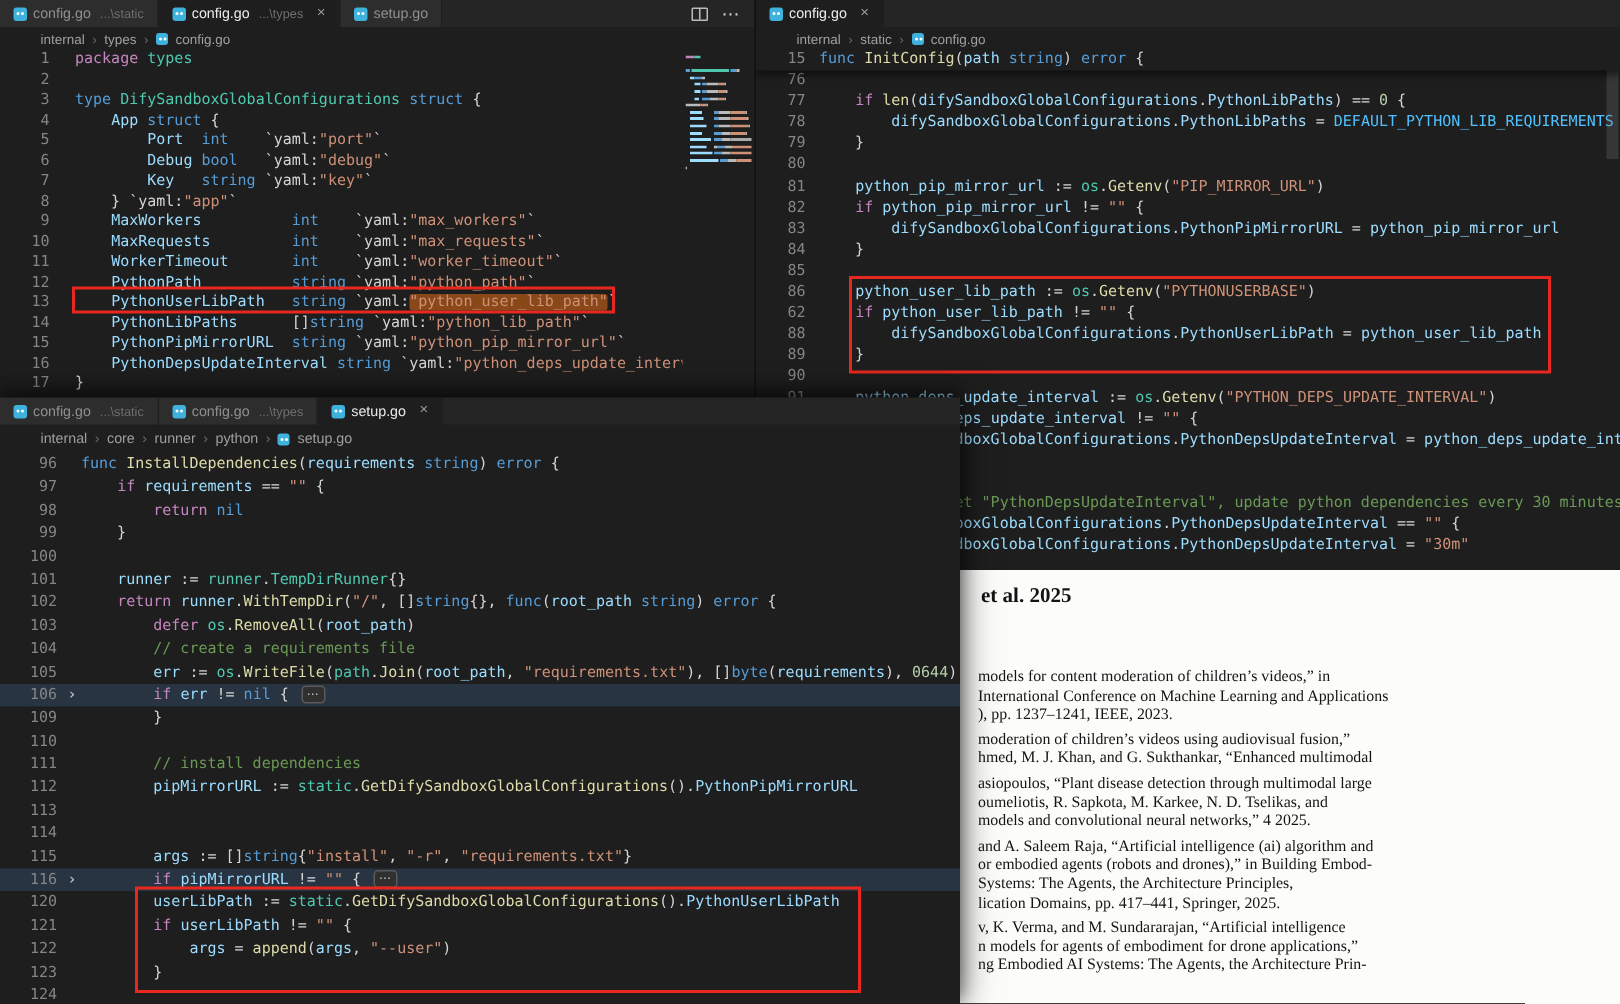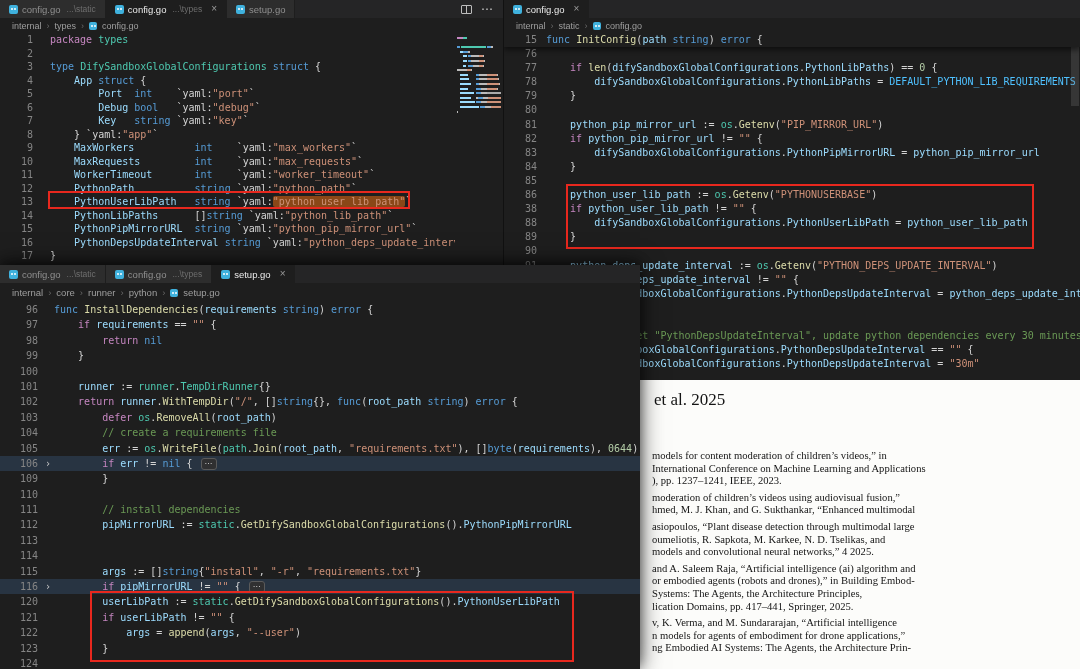--- a/index.html
+++ b/index.html
@@ -15,21 +15,21 @@
 .tabs{display:flex;align-items:stretch}
 .tab{display:flex;align-items:center;gap:4px;padding:0 9px;background:#2d2d2d;border-right:1px solid #1e1e1e;font-size:9.5px;color:#8f8f8f;white-space:nowrap;cursor:pointer}
 .tab.active{background:#1e1e1e;color:#eaeaea}
 .tab .hint{color:#6e6e6e;font-size:8.5px;margin-left:2px}
 .tab .close{margin-left:5px;font-size:10px;color:#9a9a9a;line-height:1}
 .tab-actions{margin-left:auto;display:flex;align-items:center;gap:9px;padding:0 10px;color:#cfcfcf}
 .split-icon{width:11px;height:9px;border:1px solid #bdbdbd;border-radius:1px;position:relative;display:inline-block}
 .split-icon::after{content:"";position:absolute;left:4px;top:0;bottom:0;width:1px;background:#bdbdbd}
 .ellipsis{font-size:12px;line-height:10px;color:#cfcfcf}
 
-.breadcrumb{height:15px;display:flex;align-items:center;font-size:9px;color:#9f9f9f;padding:0 12px;gap:5px;white-space:nowrap}
+.breadcrumb{height:15px;display:flex;align-items:center;font-size:9px;color:#9f9f9f;padding:0 27px;gap:5px;white-space:nowrap}
 .breadcrumb .sep{color:#696969}
 #win-bottom .breadcrumb{height:19px;font-size:9.5px}
 
 .go-icon{width:9px;height:9px;border-radius:2px;background:#3fb1dd;display:inline-block;flex:none;position:relative}
 .go-icon::after{content:"";position:absolute;left:2px;top:3px;width:2px;height:2px;background:#fff;border-radius:50%;box-shadow:3px 0 0 #fff}
 .breadcrumb .go-icon{width:8px;height:8px}
 
 .code{position:absolute;left:0;right:0;bottom:0;font-family:"DejaVu Sans Mono","Liberation Mono",monospace;font-size:10px;color:#d4d4d4;overflow:hidden}
 #win-left .code,#win-right .code{top:33px}
 #win-bottom .code{top:37px}
@@ -53,21 +53,21 @@
 .minimap{position:absolute;top:33px;right:0;bottom:0;width:48px;background:#1e1e1e;padding:4px 2px;z-index:2}
 .mm-line{height:2px;margin-bottom:2.6px;white-space:nowrap;overflow:hidden}
 .mm-seg{display:inline-block;height:2px;vertical-align:top}
 .scrollbar{position:absolute;right:1px;top:36px;width:8px;height:70px;background:rgba(120,120,120,.28);z-index:2}
 
 .ann-box{position:absolute;border:2px solid #e8281e;z-index:6;pointer-events:none}
 #ann-left{left:48px;top:191px;width:362px;height:18px}
 #ann-right{left:62px;top:184px;width:468px;height:65px}
 #ann-bottom{left:90px;top:326px;width:484px;height:71px}
 
-.paper-header{font-size:17px;font-weight:normal;margin:2px 0 40px 2px}
+.paper-header{font-size:14px;font-weight:bold;margin:2px 0 40px 2px}
 .ref{margin-bottom:4px}
 .ref-line{font-size:10.6px;line-height:12.6px;white-space:nowrap;overflow:hidden}
 .ref-line .i{}
 </style>
 </head>
 <body>
 
 <div id="stage">
 
   <div class="win" id="win-left">
@@ -167,21 +167,21 @@
         <div class="code-row"><span class="ln">77</span><span class="ltxt"><span class="tk-p">    </span><span class="tk-k">if</span><span class="tk-p"> </span><span class="tk-fn">len</span><span class="tk-p">(</span><span class="tk-v">difySandboxGlobalConfigurations</span><span class="tk-p">.</span><span class="tk-v">PythonLibPaths</span><span class="tk-p">) == </span><span class="tk-n">0</span><span class="tk-p"> {</span></span></div>
         <div class="code-row"><span class="ln">78</span><span class="ltxt"><span class="tk-p">        </span><span class="tk-v">difySandboxGlobalConfigurations</span><span class="tk-p">.</span><span class="tk-v">PythonLibPaths</span><span class="tk-p"> = </span><span class="tk-cst">DEFAULT_PYTHON_LIB_REQUIREMENTS</span></span></div>
         <div class="code-row"><span class="ln">79</span><span class="ltxt"><span class="tk-p">    }</span></span></div>
         <div class="code-row"><span class="ln">80</span><span class="ltxt"></span></div>
         <div class="code-row"><span class="ln">81</span><span class="ltxt"><span class="tk-p">    </span><span class="tk-v">python_pip_mirror_url</span><span class="tk-p"> := </span><span class="tk-t">os</span><span class="tk-p">.</span><span class="tk-fn">Getenv</span><span class="tk-p">(</span><span class="tk-s">"PIP_MIRROR_URL"</span><span class="tk-p">)</span></span></div>
         <div class="code-row"><span class="ln">82</span><span class="ltxt"><span class="tk-p">    </span><span class="tk-k">if</span><span class="tk-p"> </span><span class="tk-v">python_pip_mirror_url</span><span class="tk-p"> != </span><span class="tk-s">""</span><span class="tk-p"> {</span></span></div>
         <div class="code-row"><span class="ln">83</span><span class="ltxt"><span class="tk-p">        </span><span class="tk-v">difySandboxGlobalConfigurations</span><span class="tk-p">.</span><span class="tk-v">PythonPipMirrorURL</span><span class="tk-p"> = </span><span class="tk-v">python_pip_mirror_url</span></span></div>
         <div class="code-row"><span class="ln">84</span><span class="ltxt"><span class="tk-p">    }</span></span></div>
         <div class="code-row"><span class="ln">85</span><span class="ltxt"></span></div>
         <div class="code-row"><span class="ln">86</span><span class="ltxt"><span class="tk-p">    </span><span class="tk-v">python_user_lib_path</span><span class="tk-p"> := </span><span class="tk-t">os</span><span class="tk-p">.</span><span class="tk-fn">Getenv</span><span class="tk-p">(</span><span class="tk-s">"PYTHONUSERBASE"</span><span class="tk-p">)</span></span></div>
-        <div class="code-row"><span class="ln">38</span><span class="ltxt"><span class="tk-p">    </span><span class="tk-k">if</span><span class="tk-p"> </span><span class="tk-v">python_user_lib_path</span><span class="tk-p"> != </span><span class="tk-s">""</span><span class="tk-p"> {</span></span></div>
+        <div class="code-row"><span class="ln">62</span><span class="ltxt"><span class="tk-p">    </span><span class="tk-k">if</span><span class="tk-p"> </span><span class="tk-v">python_user_lib_path</span><span class="tk-p"> != </span><span class="tk-s">""</span><span class="tk-p"> {</span></span></div>
         <div class="code-row"><span class="ln">88</span><span class="ltxt"><span class="tk-p">        </span><span class="tk-v">difySandboxGlobalConfigurations</span><span class="tk-p">.</span><span class="tk-v">PythonUserLibPath</span><span class="tk-p"> = </span><span class="tk-v">python_user_lib_path</span></span></div>
         <div class="code-row"><span class="ln">89</span><span class="ltxt"><span class="tk-p">    }</span></span></div>
         <div class="code-row"><span class="ln">90</span><span class="ltxt"></span></div>
         <div class="code-row"><span class="ln">91</span><span class="ltxt"><span class="tk-p">    </span><span class="tk-v">python_deps_update_interval</span><span class="tk-p"> := </span><span class="tk-t">os</span><span class="tk-p">.</span><span class="tk-fn">Getenv</span><span class="tk-p">(</span><span class="tk-s">"PYTHON_DEPS_UPDATE_INTERVAL"</span><span class="tk-p">)</span></span></div>
         <div class="code-row"><span class="ln">92</span><span class="ltxt"><span class="tk-p">    </span><span class="tk-k">if</span><span class="tk-p"> </span><span class="tk-v">python_deps_update_interval</span><span class="tk-p"> != </span><span class="tk-s">""</span><span class="tk-p"> {</span></span></div>
         <div class="code-row"><span class="ln">93</span><span class="ltxt"><span class="tk-p">        </span><span class="tk-v">difySandboxGlobalConfigurations</span><span class="tk-p">.</span><span class="tk-v">PythonDepsUpdateInterval</span><span class="tk-p"> = </span><span class="tk-v">python_deps_update_interval</span></span></div>
         <div class="code-row"><span class="ln">94</span><span class="ltxt"><span class="tk-p">    }</span></span></div>
         <div class="code-row"><span class="ln">95</span><span class="ltxt"></span></div>
         <div class="code-row"><span class="ln">96</span><span class="ltxt"><span class="tk-p">    </span><span class="tk-c">// if not set "PythonDepsUpdateInterval", update python dependencies every 30 minutes to keep</span></span></div>
         <div class="code-row"><span class="ln">97</span><span class="ltxt"><span class="tk-p">    </span><span class="tk-k">if</span><span class="tk-p"> </span><span class="tk-v">difySandboxGlobalConfigurations</span><span class="tk-p">.</span><span class="tk-v">PythonDepsUpdateInterval</span><span class="tk-p"> == </span><span class="tk-s">""</span><span class="tk-p"> {</span></span></div>

